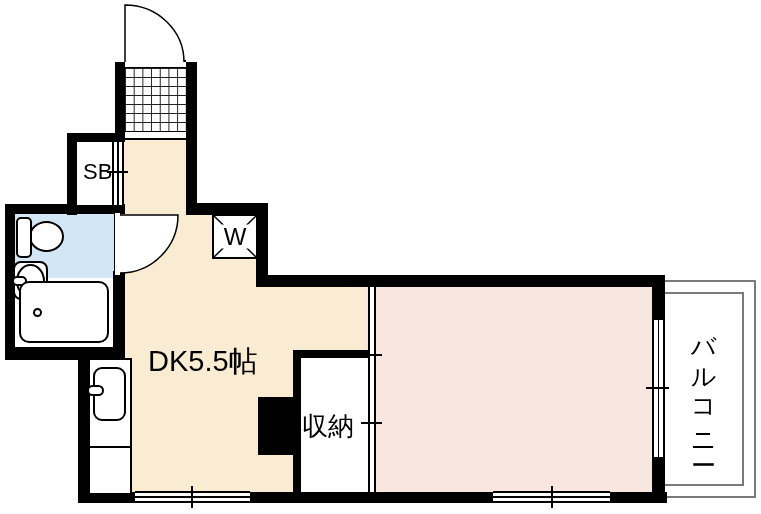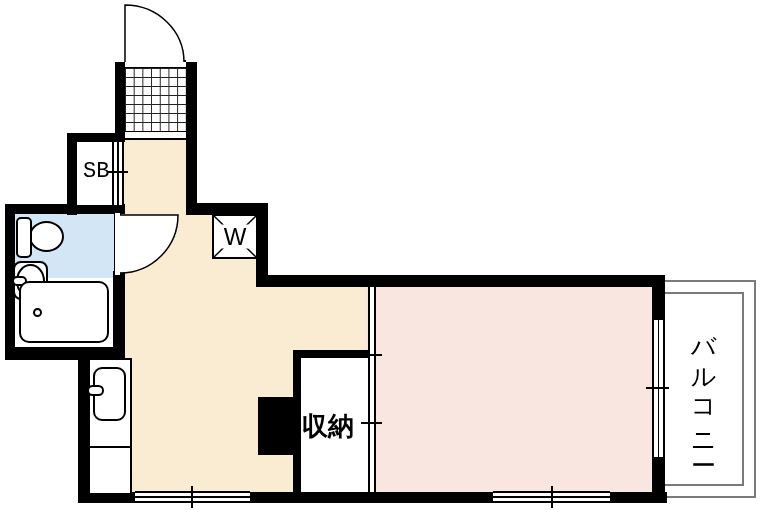--- a/index.html
+++ b/index.html
@@ -107,17 +107,18 @@
   </div>
 
   <div class="h-window" style="left:135px;top:491px;width:115px;height:12px;"></div>
   <div class="h-window" style="left:493px;top:491px;width:117px;height:12px;"></div>
   <div class="v-window" style="left:652px;top:320px;width:13px;height:137px;"></div>
   <div class="tick" style="left:191px;top:486px;width:2px;height:22px;"></div>
   <div class="tick" style="left:551px;top:486px;width:2px;height:22px;"></div>
   <div class="tick" style="left:646px;top:387px;width:23px;height:2px;"></div>
   <div class="tick" style="left:107px;top:171px;width:21px;height:2px;"></div>
 
-  <div class="lbl" style="left:302px;top:413px;font-size:26px;font-weight:bold;">収納</div>
-  <div class="lbl" style="left:83px;top:161px;font-size:22px;font-family:Liberation Mono, monospace;">SB</div>
+  <div class="lbl" style="left:148px;top:347px;font-size:29px;">DK5.5帖</div>
+  <div class="lbl" style="left:302px;top:413px;font-size:26px;">収納</div>
+  <div class="lbl" style="left:83px;top:161px;font-size:22px;">SB</div>
   <div class="lbl" id="balcony-label" style="left:691px;top:318px;font-size:25px;">バルコニー</div>
 
 </div>
 
 </body></html>

